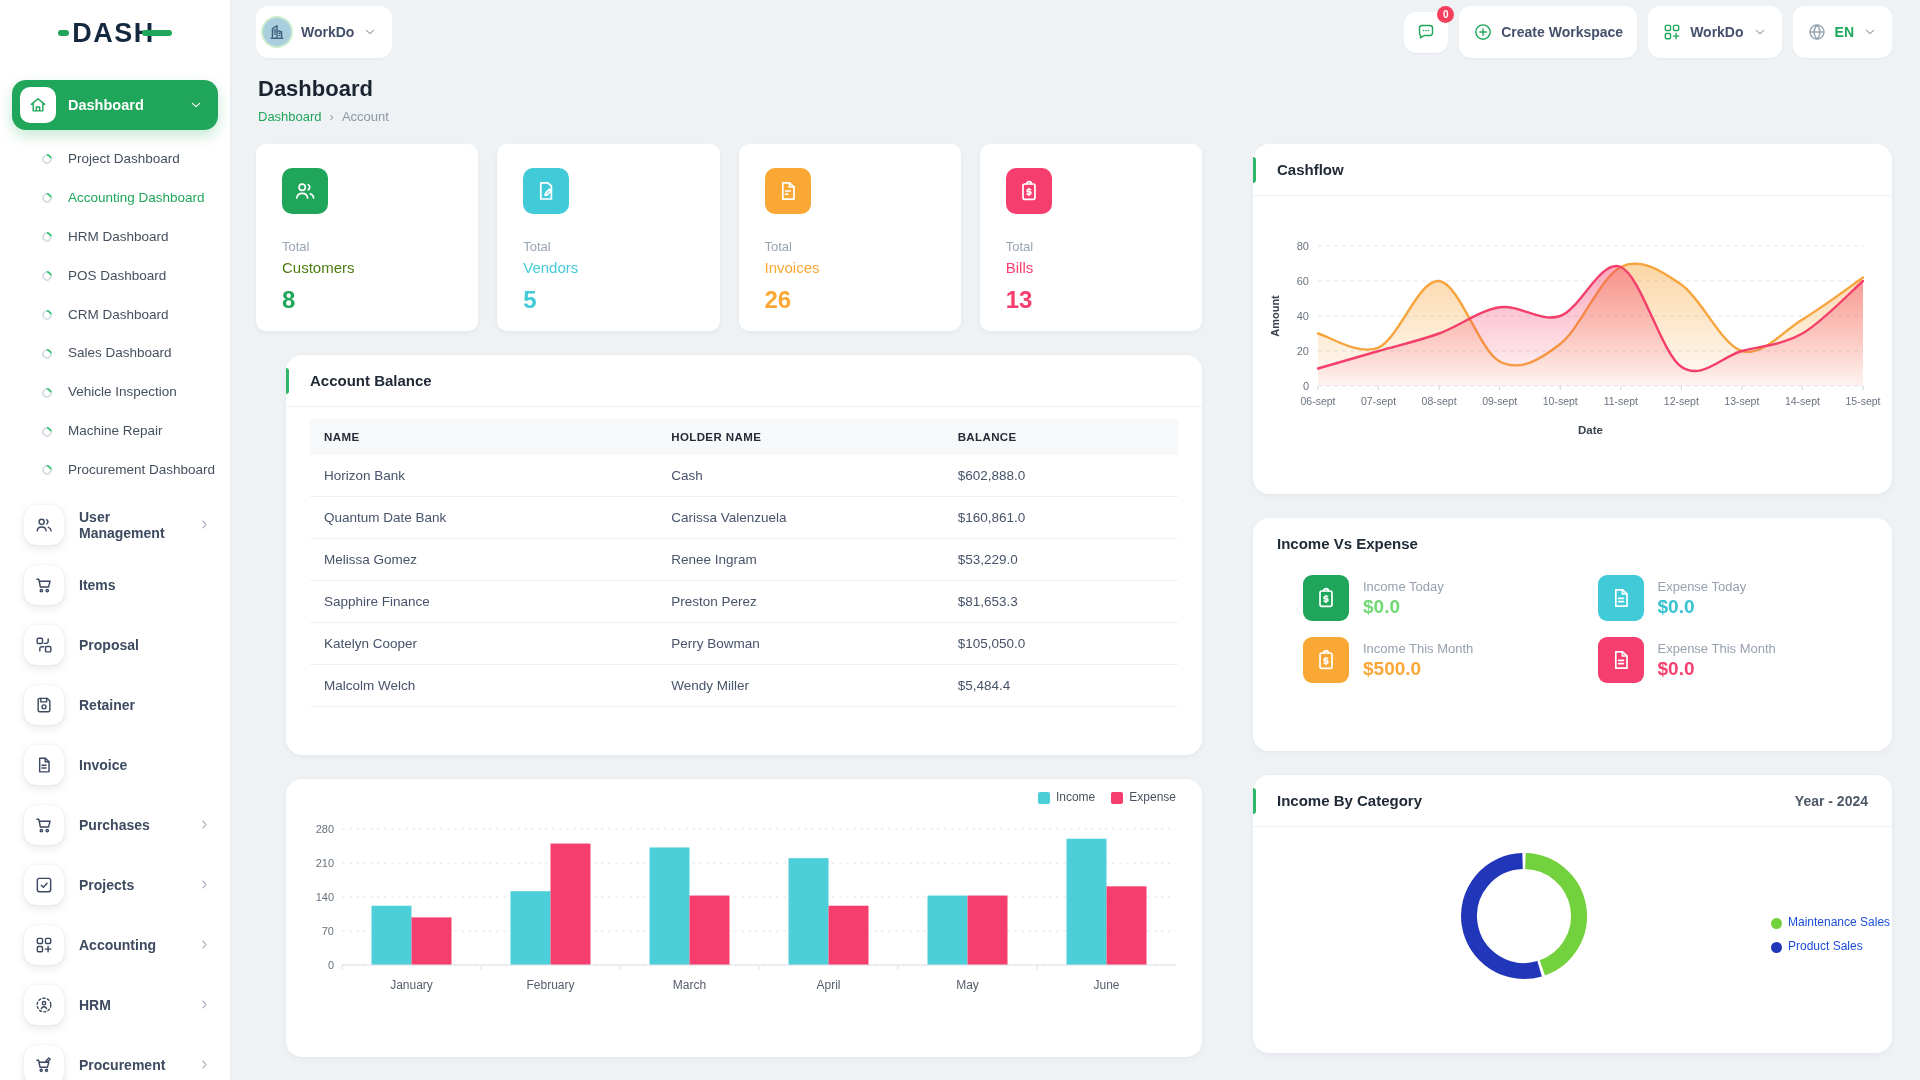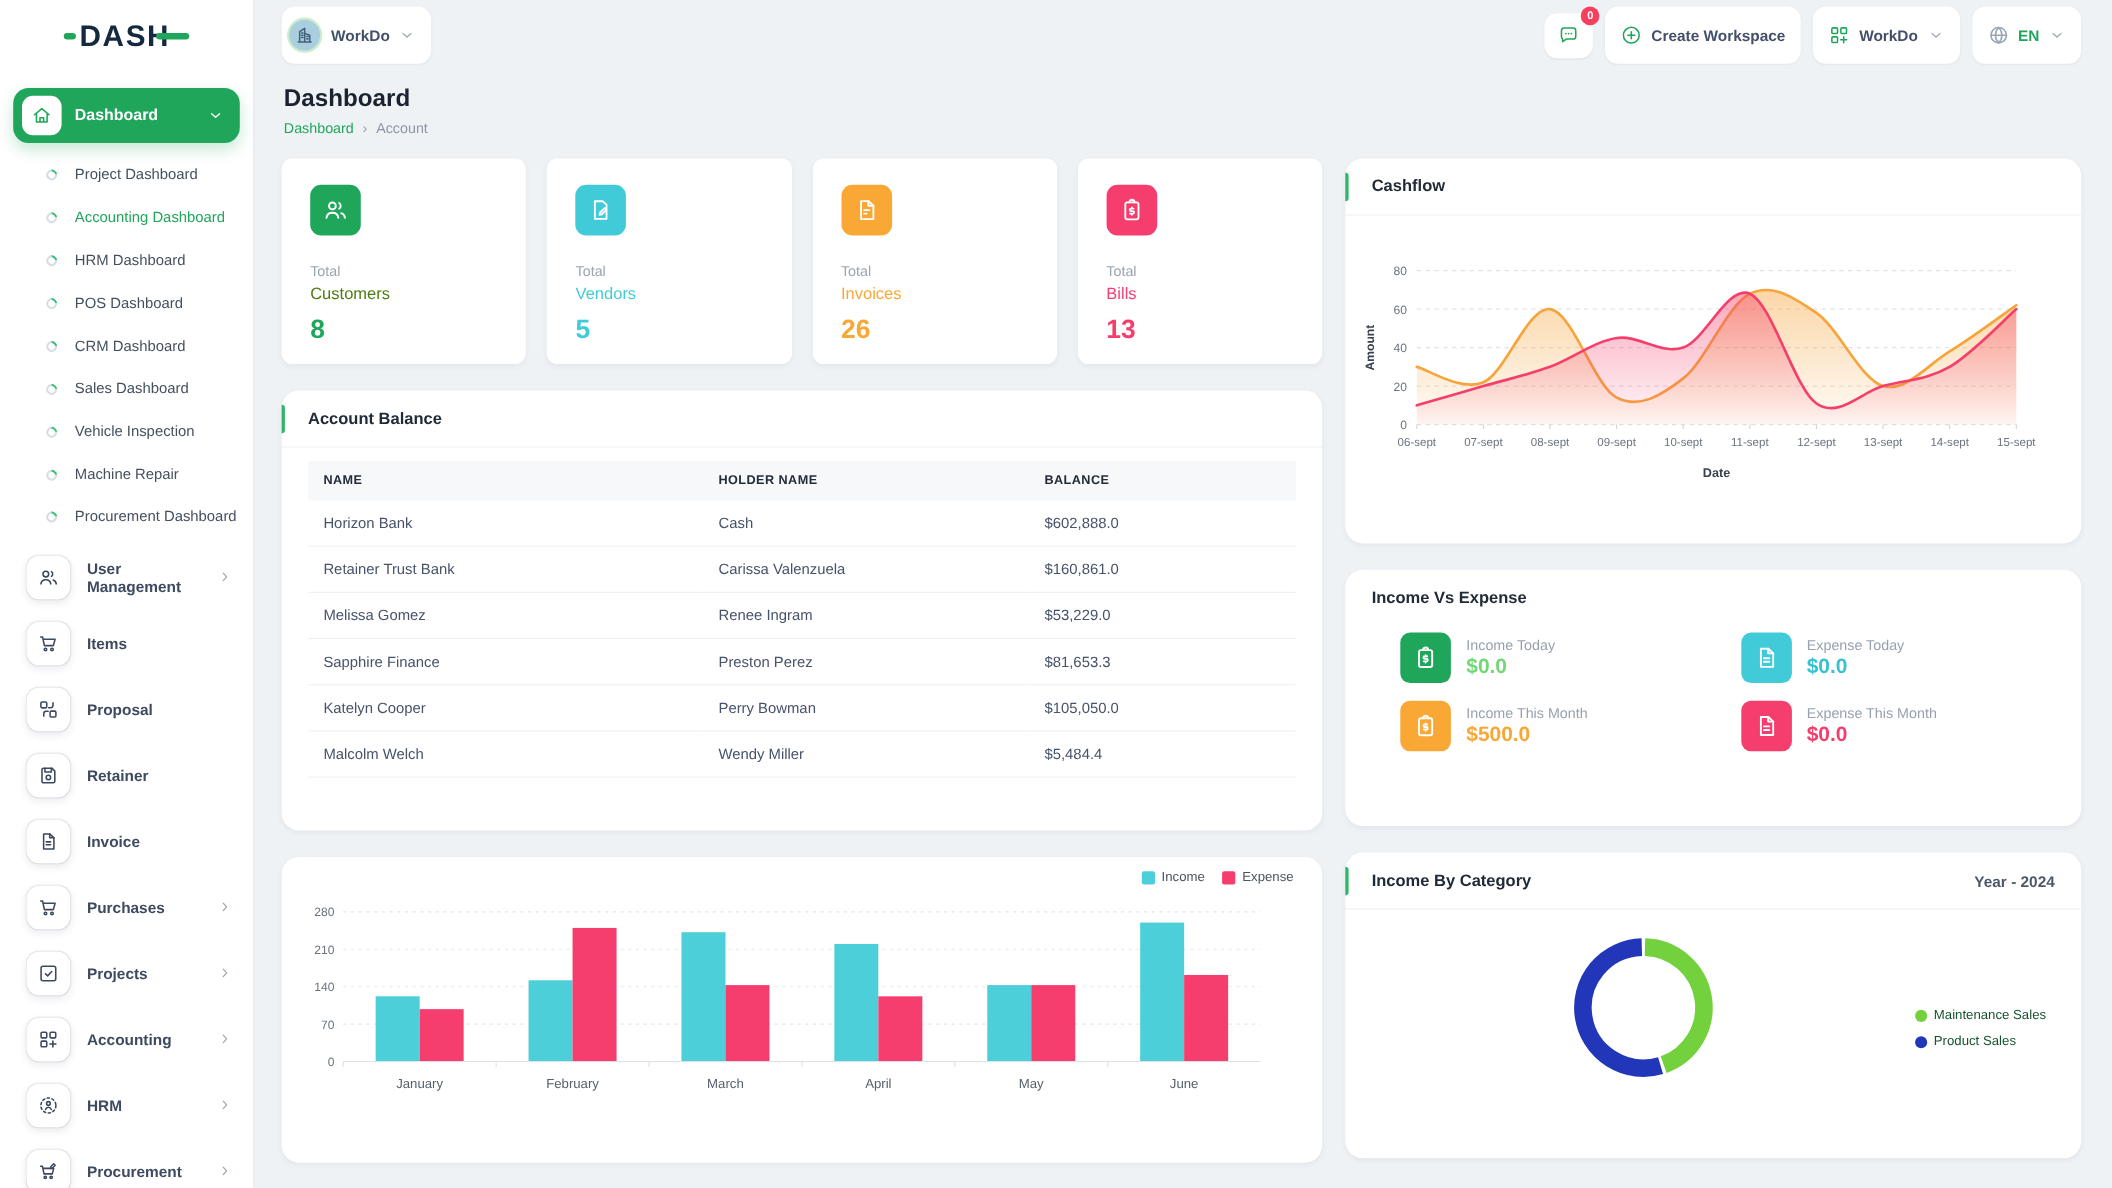--- a/index.html
+++ b/index.html
@@ -52,21 +52,21 @@
 
   .page-head { margin:12px 0 20px 2px; }
   .page-title { font-size:22px; font-weight:700; color:#1b2330; }
   .breadcrumb { margin-top:7px; font-size:13px; display:flex; align-items:center; gap:8px; }
   .breadcrumb a { color:#1fa65a; text-decoration:none; cursor:pointer; }
   .crumb-sep { color:#9aa3b2; font-size:13px; }
   .crumb-cur { color:#8d97a5; }
 
   .grid { display:grid; grid-template-columns:946px 669px; gap:21px; align-items:start; }
 
-  .card { background:#fff; border-radius:16px; box-shadow:0 2px 5px rgba(21,34,63,.05); position:relative; }
+  .card { background:#fff; border-radius:16px; box-shadow:0 2px 5px rgba(21,34,63,.05); position:relative;margin-left:30px; }
   .card-head { display:flex; align-items:center; justify-content:space-between; padding:17px 24px; position:relative; }
   .card-head.bordered { border-bottom:1px solid #eef1f4; }
   .card-title { font-size:15px; font-weight:700; color:#212a37; }
   .card-period { font-size:14px; font-weight:600; color:#4e5968; }
   .accent::before { content:""; position:absolute; left:0; top:13px; height:26px; width:3px; background:#2eb567; border-radius:0 3px 3px 0; }
 
   
   .stats-row { display:grid; grid-template-columns:repeat(4, 1fr); gap:19px; }
   .stat-card { background:#fff; border-radius:10px; box-shadow:0 2px 5px rgba(21,34,63,.05); padding:24px 26px; height:187px; cursor:pointer; }
   .stat-icon { width:46px; height:46px; border-radius:10px; display:flex; align-items:center; justify-content:center; color:#fff; }
@@ -92,21 +92,21 @@
   .ive-val { font-size:19px; font-weight:700; margin-top:2px; }
 
   .chart-body { padding:0 14px 8px 10px; }
   .legend { display:flex; justify-content:flex-end; gap:16px; padding:10px 26px 0 0; height:26px; align-items:center; }
   .legend-item { display:flex; align-items:flex-end; gap:6px; font-size:12px; color:#4a5361; }
   .legend-swatch { width:12px; height:12px; border-radius:2px; display:inline-block; }
 
   .donut-body { position:relative; height:215px; }
   .donut-svg { position:absolute; left:196px; top:14px; }
   .donut-legend { position:absolute; left:518px; top:88px; display:flex; flex-direction:column; gap:10px; }
-  .donut-legend .legend-item { font-size:12px; color:#14532d; }
+  .donut-legend .legend-item { font-size:12px; color:#1d4ed8; }
   .legend-dot { width:11px; height:11px; border-radius:50%; display:inline-block; }
 
   svg.ico { display:block; }
   text { font-family:"Liberation Sans", sans-serif; }
 </style>
 </head>
 <body>
 
 <div class="app">
 
@@ -448,21 +448,21 @@
                     <th>BALANCE</th>
                   </tr>
                 </thead>
               <tbody id="ab-body">
                   <tr>
                     <td>Horizon Bank</td>
                     <td>Cash</td>
                     <td>$602,888.0</td>
                   </tr>
                   <tr>
-                    <td>Retainer Trust Bank</td>
+                    <td>Quantum Date Bank</td>
                     <td>Carissa Valenzuela</td>
                     <td>$160,861.0</td>
                   </tr>
                   <tr>
                     <td>Melissa Gomez</td>
                     <td>Renee Ingram</td>
                     <td>$53,229.0</td>
                   </tr>
                   <tr>
                     <td>Sapphire Finance</td>

